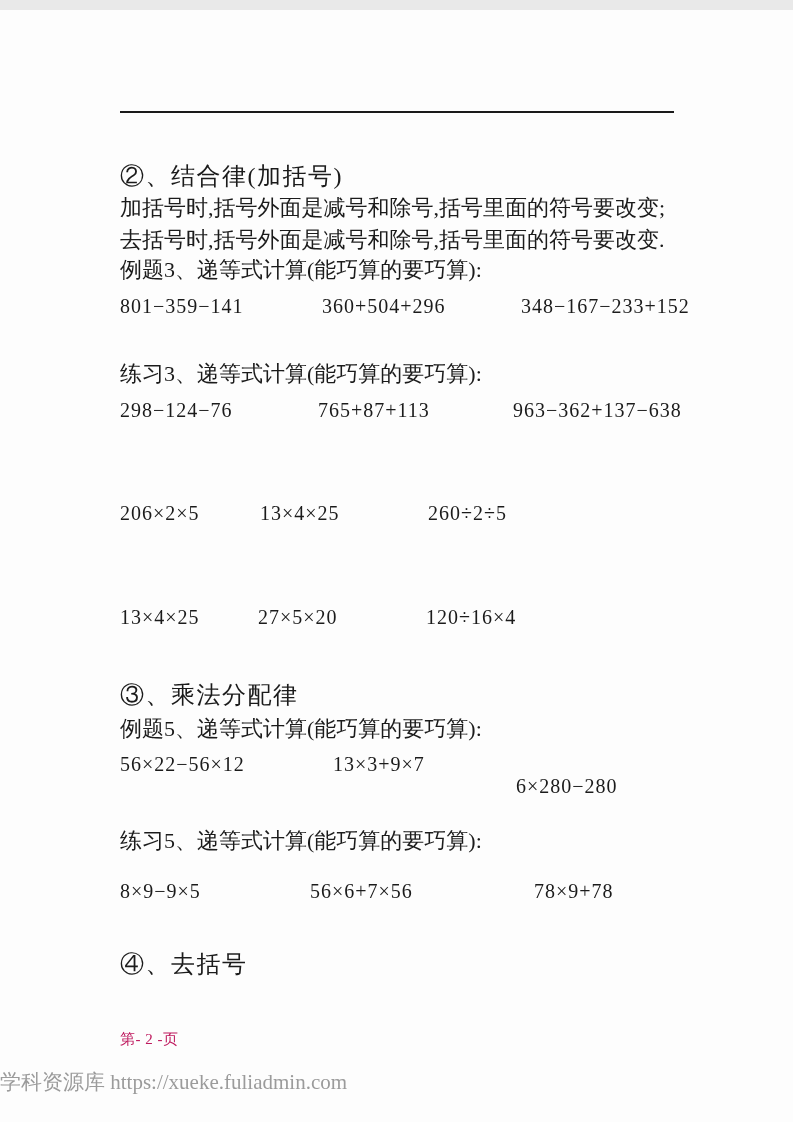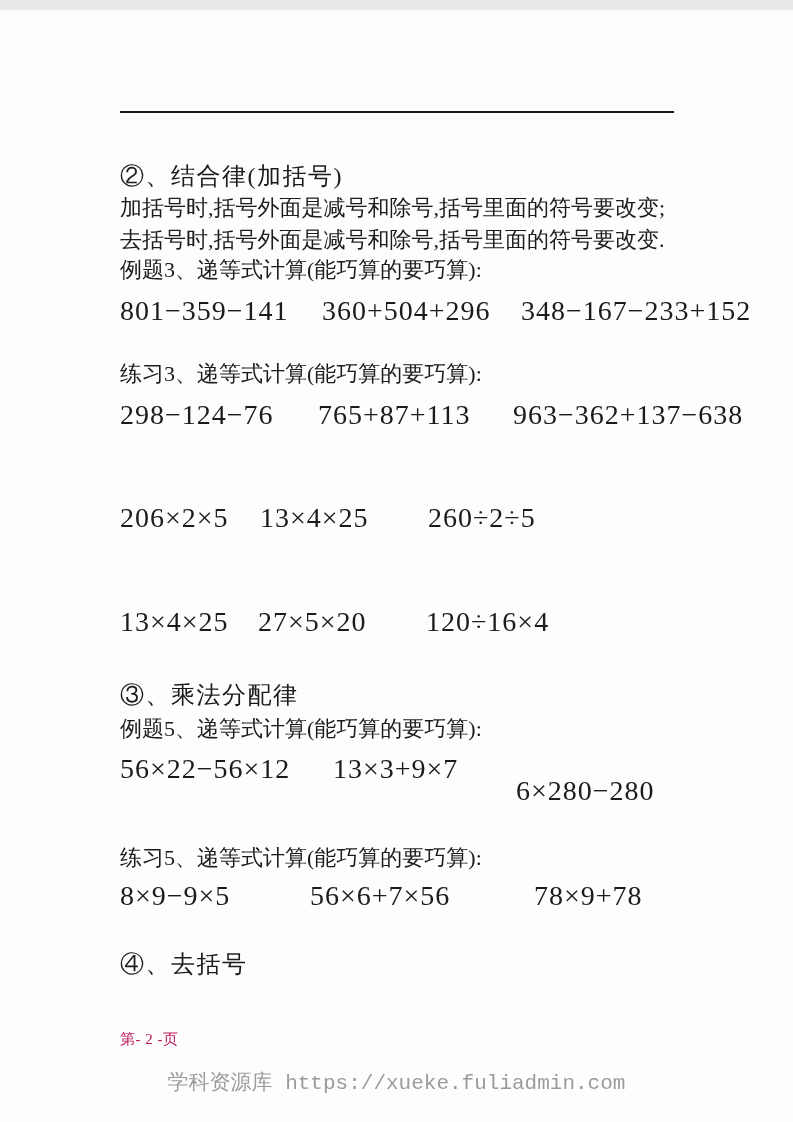--- a/index.html
+++ b/index.html
@@ -16,31 +16,31 @@
     position:absolute;left:120px;top:101px;
     width:554px;height:2px;background:#1a1a1a;
   }
   .line{
     position:absolute;left:120px;
     font-size:22px;line-height:1.2;white-space:nowrap;
   }
   .heading{font-size:24px;letter-spacing:1.5px;}
   .expr{
     position:absolute;
-    font-size:28px;line-height:1.2;
+    font-size:20px;line-height:1.2;
     letter-spacing:1px;white-space:nowrap;
   }
   .page-num{
     position:absolute;left:120px;top:1020px;
     font-size:15px;letter-spacing:.5px;color:#be185d;
   }
   .watermark{
     position:absolute;left:0;top:1058px;width:100%;
-    text-align:center;
-    font-family:Liberation Mono, monospace;
+    text-align:left;
+    font-family:Liberation Serif, serif;
     font-size:21px;color:#9b9b9b;
   }
 </style>
 </head>
 <body>
 
 <div class="page">
 
   <div class="rule"></div>
 
@@ -83,21 +83,21 @@
   <div class="line heading" style="top:671px">③、乘法分配律</div>
 
   <div class="line" style="top:706px">例题5、递等式计算(能巧算的要巧算):</div>
 
   <div>
     <span class="expr" style="top:742px;left:120px">56×22−56×12</span>
     <span class="expr" style="top:742px;left:333px">13×3+9×7</span>
     <span class="expr" style="top:764px;left:516px">6×280−280</span>
   </div>
 
-  <div class="line" style="top:835px">练习5、递等式计算(能巧算的要巧算):</div>
+  <div class="line" style="top:818px">练习5、递等式计算(能巧算的要巧算):</div>
 
   <div>
     <span class="expr" style="top:869px;left:120px">8×9−9×5</span>
     <span class="expr" style="top:869px;left:310px">56×6+7×56</span>
     <span class="expr" style="top:869px;left:534px">78×9+78</span>
   </div>
 
   <div class="line heading" style="top:940px">④、去括号</div>
 
   <div class="page-num">第- 2 -页</div>

